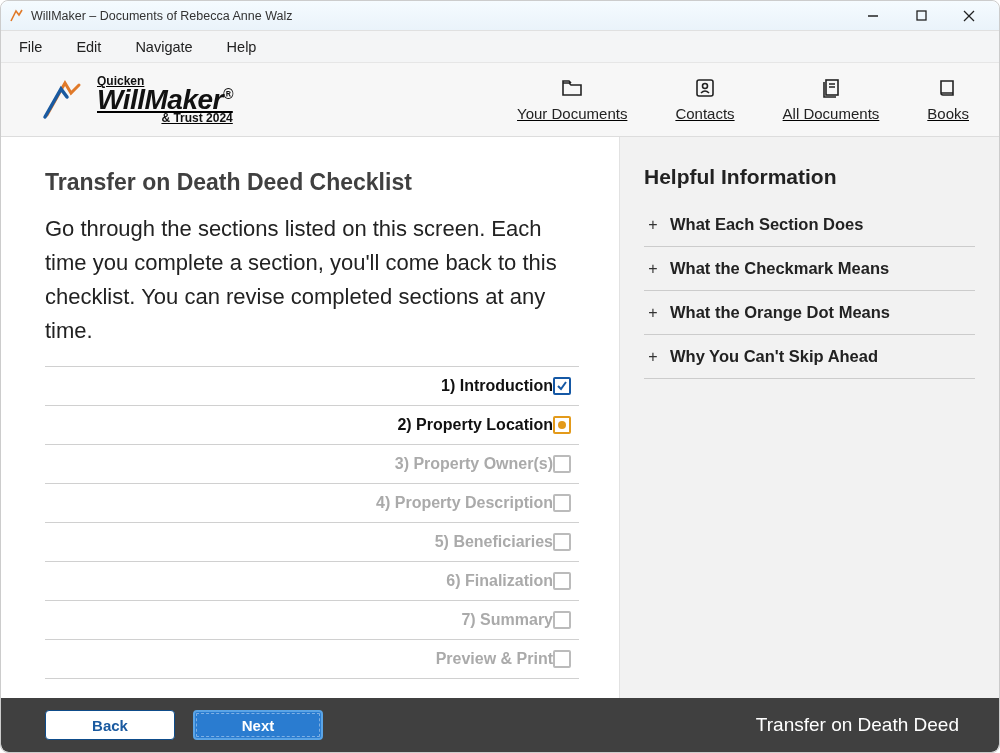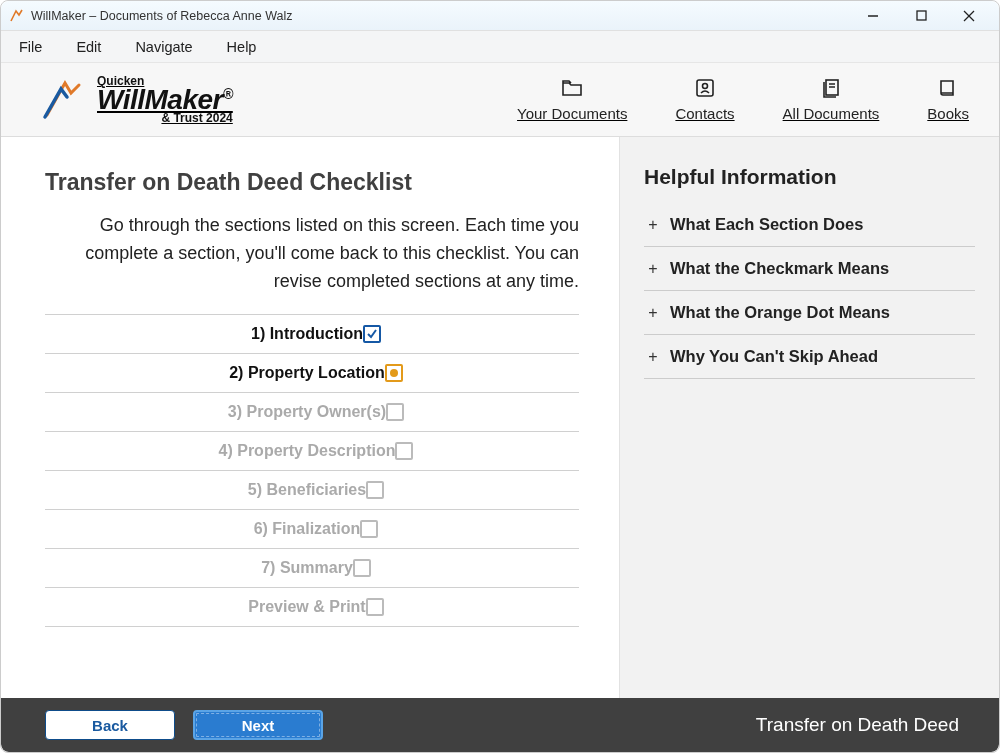--- a/index.html
+++ b/index.html
@@ -105,33 +105,32 @@
   .main-panel {
     flex: 1;
     padding: 32px 40px 20px 44px;
     overflow-y: auto;
   }
   .main-panel h1 {
     font-size: 23px; font-weight: 700; color: #404040;
     margin-bottom: 16px;
   }
   .main-panel p.intro {
-    font-size: 18px; color: #222; line-height: 1.55;
+    font-size: 22px; color: #222; line-height: 1.55;
     margin-bottom: 18px;
     max-width: 540px;
-    text-align: right;
   }
 
   .checklist {
     border-top: 1px solid #d0d0d0;
   }
   .checklist-item {
     display: flex;
     align-items: center;
-    justify-content: center;
+    justify-content: flex-end;
     border-bottom: 1px solid #d0d0d0;
     padding: 10px 8px 10px 16px;
     font-size: 16px;
     cursor: pointer;
   }
   .checklist-item.active .label { color: #111; font-weight: 700; }
   .checklist-item.disabled .label { color: #aaa; font-weight: 600; }
   .checklist-item .status-box {
     width: 18px; height: 18px;
     border: 2px solid #bbb;

